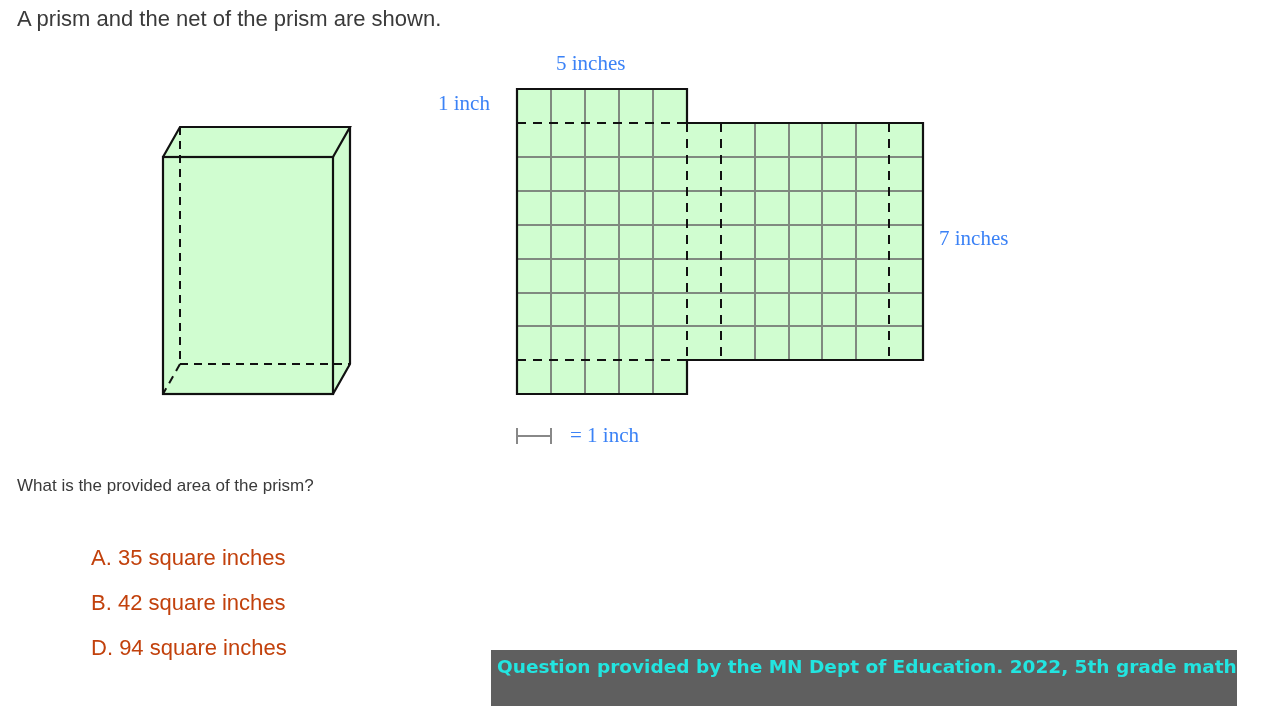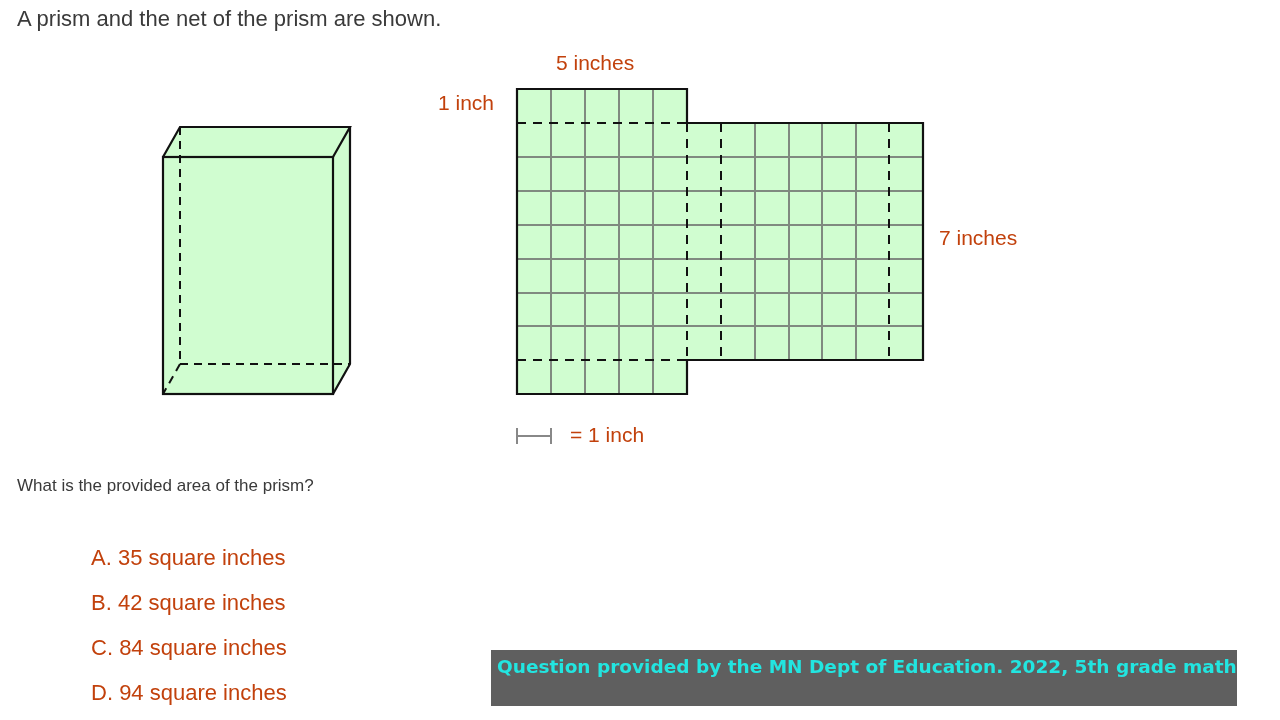--- a/index.html
+++ b/index.html
@@ -8,22 +8,22 @@
       background: #ffffff;
       font-family: "Liberation Sans", sans-serif;
       color: #333333;
     }
     .intro {
       position: absolute; left: 17px; top: 6px;
       font-size: 22px; color: #3a3a3a;
     }
     .figure-svg { position: absolute; left: 0; top: 0; }
     .label {
-      position: absolute; font-family: Liberation Sans, sans-serif;
-      font-size: 21px; color: #c2410c; white-space: nowrap; text-align: center;
+      position: absolute; font-family: Liberation Serif, serif;
+      font-size: 21px; color: #3b82f6; white-space: nowrap; text-align: center;
     }
     .question {
       position: absolute; left: 17px; top: 476px;
       font-size: 17px; color: #3a3a3a;
     }
     .choices { position: absolute; left: 91px; top: 546px; }
     .choice {
       font-size: 22px; color: #c2410c; height: 45px; line-height: 24px;
       cursor: pointer;
     }
@@ -111,24 +111,20 @@
 <div class="choices">
   <div class="choice">
     <span>A.</span>
     <span>35 square inches</span>
   </div>
   <div class="choice">
     <span>B.</span>
     <span>42 square inches</span>
   </div>
   <div class="choice">
-    <span>C.</span>
-    <span>84 square inches</span>
-  </div>
-  <div class="choice">
     <span>D.</span>
     <span>94 square inches</span>
   </div>
 </div>
 
 <div class="credit">
   <div>Question provided by the MN Dept of Education. 2022, 5th grade math exam.</div>
 </div>
 
 </body></html>

